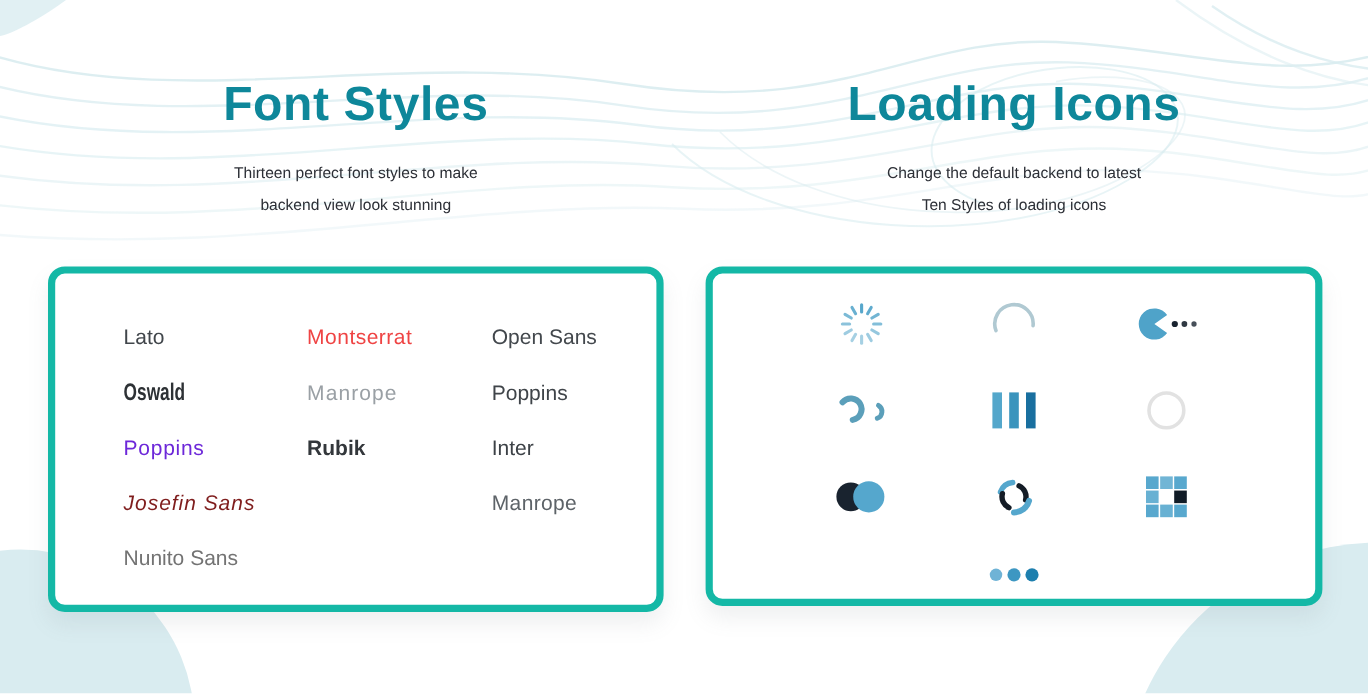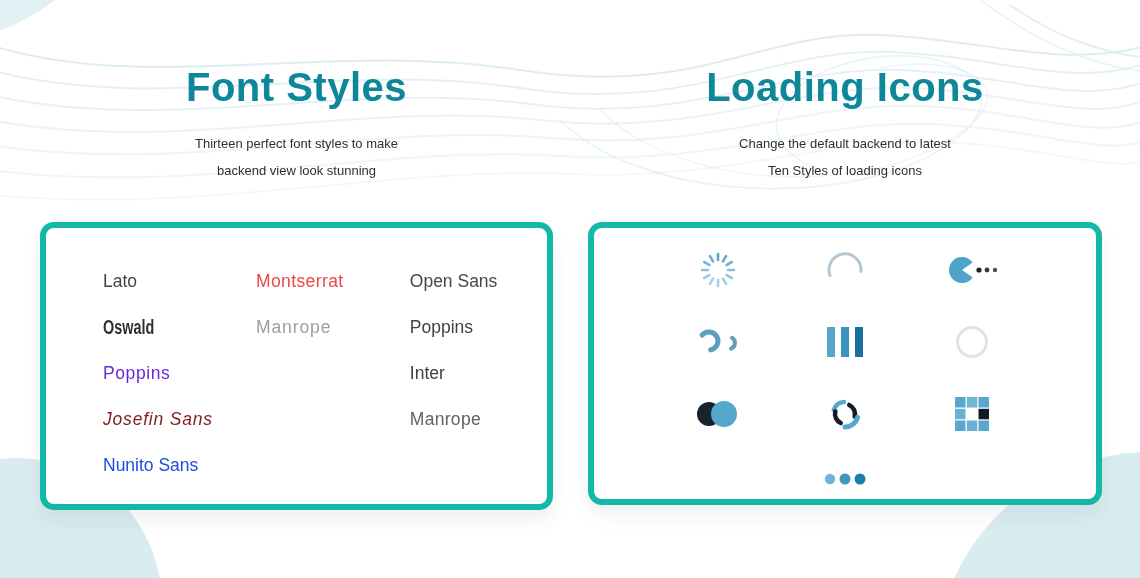--- a/index.html
+++ b/index.html
@@ -40,21 +40,21 @@
   .font-col-3{width:140px;}
   .font-item{
     height:19px;margin-bottom:27px;font-size:17.5px;line-height:19px;
     color:#3b4045;white-space:nowrap;
   }
   .f-lato{color:#41464b;}
   .f-oswald{font-weight:700;font-size:20px;display:inline-block;
     transform:scaleX(0.72);transform-origin:left center;color:#2d3135;}
   .f-poppins{letter-spacing:0.6px;color:#6d28d9;}
   .f-josefin{font-style:italic;font-weight:400;letter-spacing:0.8px;color:#7f1d1d;}
-  .f-nunito{color:#1d4ed8;}
+  .f-nunito{color:#737373;}
   .f-montserrat{letter-spacing:0.4px;color:#ef4444;}
   .f-raleway{color:#9aa0a5;font-weight:300;letter-spacing:0.9px;}
   .f-rubik{font-weight:700;color:#33373b;}
   .f-varela{letter-spacing:0.7px;color:#3d4247;}
   .f-opensans{color:#43484d;margin-top:24px;}
   .f-roboto{color:#3f4449;}
   .f-inter{color:#3c4146;}
   .f-manrope{color:#5d6368;letter-spacing:0.3px;margin-top:16px;}
 
   #loader-card{height:283px;padding:6px 60px 0 60px;}
@@ -94,20 +94,21 @@
         <div class="font-col font-col-1">
           <div class="font-item"><span class="f-lato">Lato</span></div>
           <div class="font-item"><span class="f-oswald">Oswald</span></div>
           <div class="font-item"><span class="f-poppins">Poppins</span></div>
           <div class="font-item"><span class="f-josefin">Josefin Sans</span></div>
           <div class="font-item"><span class="f-nunito">Nunito Sans</span></div>
         </div>
         <div class="font-col font-col-2">
           <div class="font-item"><span class="f-montserrat">Montserrat</span></div>
           <div class="font-item"><span class="f-raleway">Manrope</span></div>
+          <div class="font-item"><span class="f-rubik">Rubik</span></div>
         </div>
         <div class="font-col font-col-3">
           <div class="font-item"><span class="f-opensans">Open Sans</span></div>
           <div class="font-item"><span class="f-roboto">Poppins</span></div>
           <div class="font-item"><span class="f-inter">Inter</span></div>
           <div class="font-item"><span class="f-manrope">Manrope</span></div>
         </div>
       </div>
     </div>
   </div>

